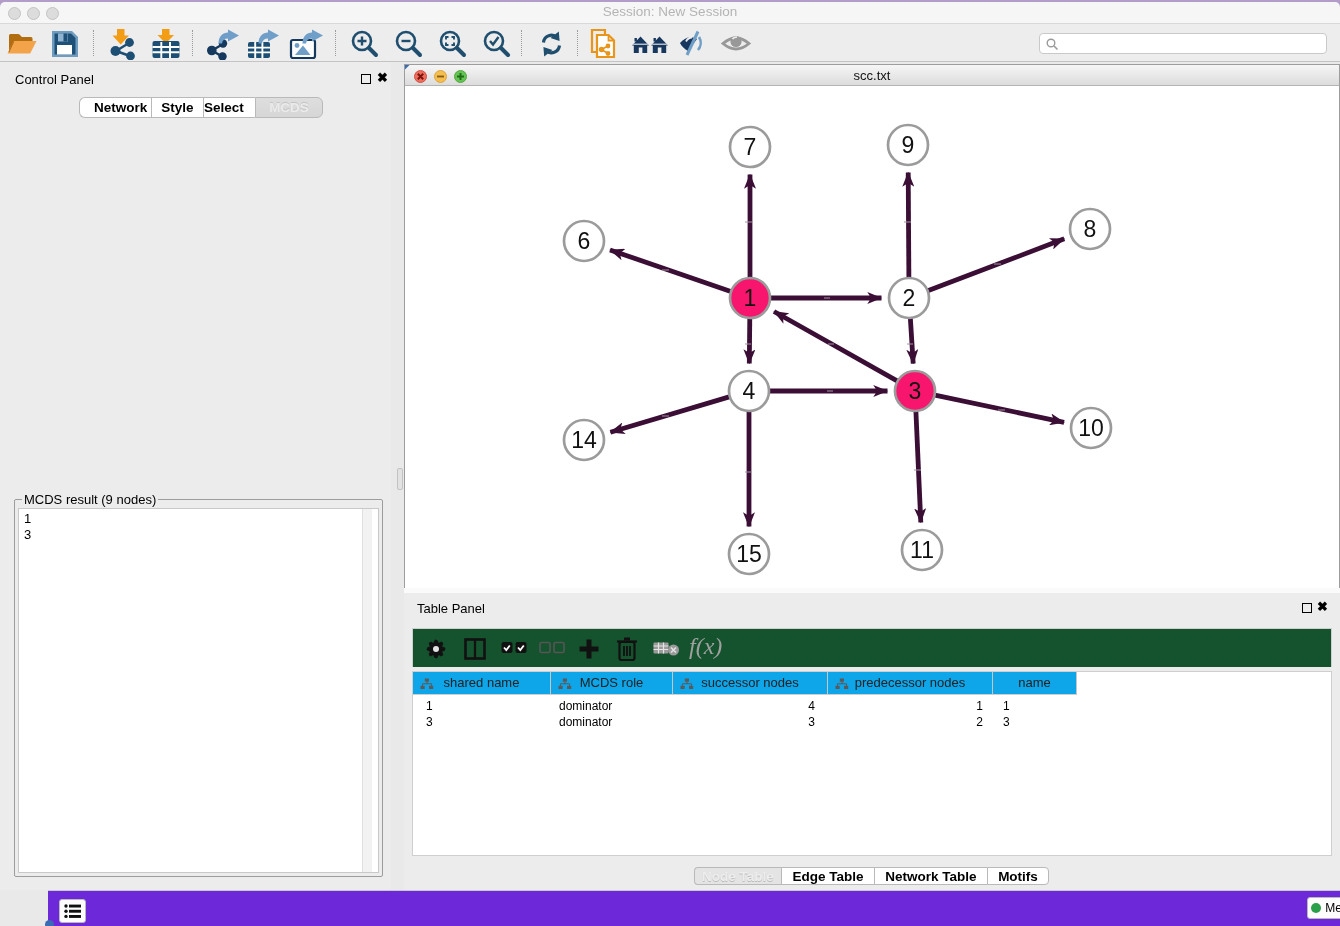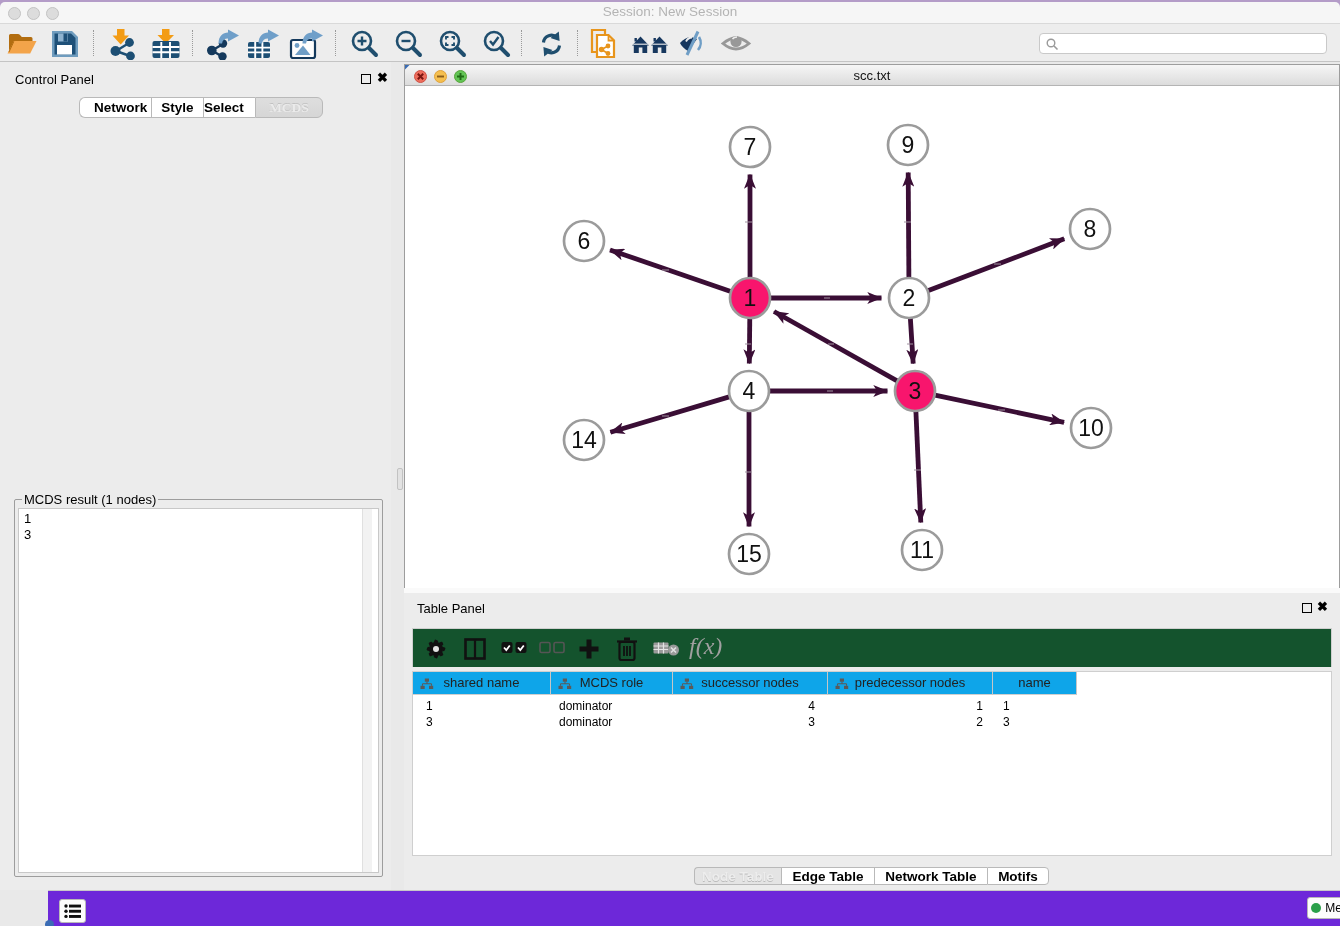--- a/index.html
+++ b/index.html
@@ -29,21 +29,21 @@
   
   #cpanel { left:0; top:62px; width:391px; height:828px; background:#ececec; }
   .paneltitle { font-size:13px; color:#000; }
   .sqico { position:absolute; width:10px; height:10px; border:1.5px solid #000; }
   .xico  { position:absolute; font-size:13px; font-weight:bold; color:#000; }
   .tabs { position:absolute; display:flex; z-index:3; }
   .tab { height:21px; line-height:20px; font-size:13.5px; font-weight:bold; background:#fff;
     border:1px solid #b9b9b9; border-right:none; padding:0 14px; color:#000; }
   .tab:first-child { border-radius:6px 0 0 6px; }
   .tab.sel { background:linear-gradient(#dedede,#d6d6d6); color:#ebebeb;
-    text-shadow:0 -1px 0 #c2c2c2; border-right:1px solid #b9b9b9; border-radius:0 6px 6px 0;font-family:Liberation Serif, serif; }
+    text-shadow:0 -1px 0 #c2c2c2; border-right:1px solid #b9b9b9; border-radius:0 6px 6px 0; }
   #tabcontent { position:absolute; left:9px; top:49px; width:373px; height:380px;
     background:#e9e9e9; border:1px solid #d2d2d2; border-radius:0 0 6px 6px;
     border-top:1px solid #c6c6c6; }
   #optlabel { position:absolute; left:0; top:26px; width:373px; text-align:center;
     font-size:13px; font-weight:bold; }
   #dropdown { position:absolute; left:34px; top:49px; width:312px; height:19px;
     background:#fff; border:1px solid #ababab; border-radius:4px; font-size:14px;
     line-height:17px; padding-left:9px; }
   .btn { position:absolute; height:19px; background:#fff; border:1px solid #ababab;
     border-radius:4px; font-size:13.5px; font-weight:bold; text-align:center; line-height:17px; }
@@ -232,21 +232,21 @@
     <div class="paneltitle" style="position:absolute;left:15px;top:10px">Control Panel</div>
     <div class="sqico" style="left:361px;top:12px"></div>
     <div class="xico" style="left:377px;top:8px">✖</div>
     <div class="tabs" style="left:79px;top:35px">
       <div class="tab" style="width:72px;text-align:center">Network</div>
         <div class="tab" style="width:52px;text-align:center;padding:0">Style</div>
         <div class="tab" style="width:52px;text-align:left;padding:0">Select</div>
         <div class="tab sel" style="width:68px;text-align:center;padding:0">MCDS</div>
     </div>
     <div id="fieldset">
-      <div id="fslegend">MCDS result (1 nodes)</div>
+      <div id="fslegend">MCDS result (9 nodes)</div>
       <div id="fstext">1<br>3</div>
       <div id="fsscroll"></div>
     </div>
   </div>
 
   <div class="abs" id="netwin">
     <div id="nettitle">scc.txt</div>
     <svg style="position:absolute;left:0;top:0" width="6" height="6">
         <path d="M0,0 h4.5 L0,4.5 Z" fill="#3a6cb4"></path>
       </svg>

